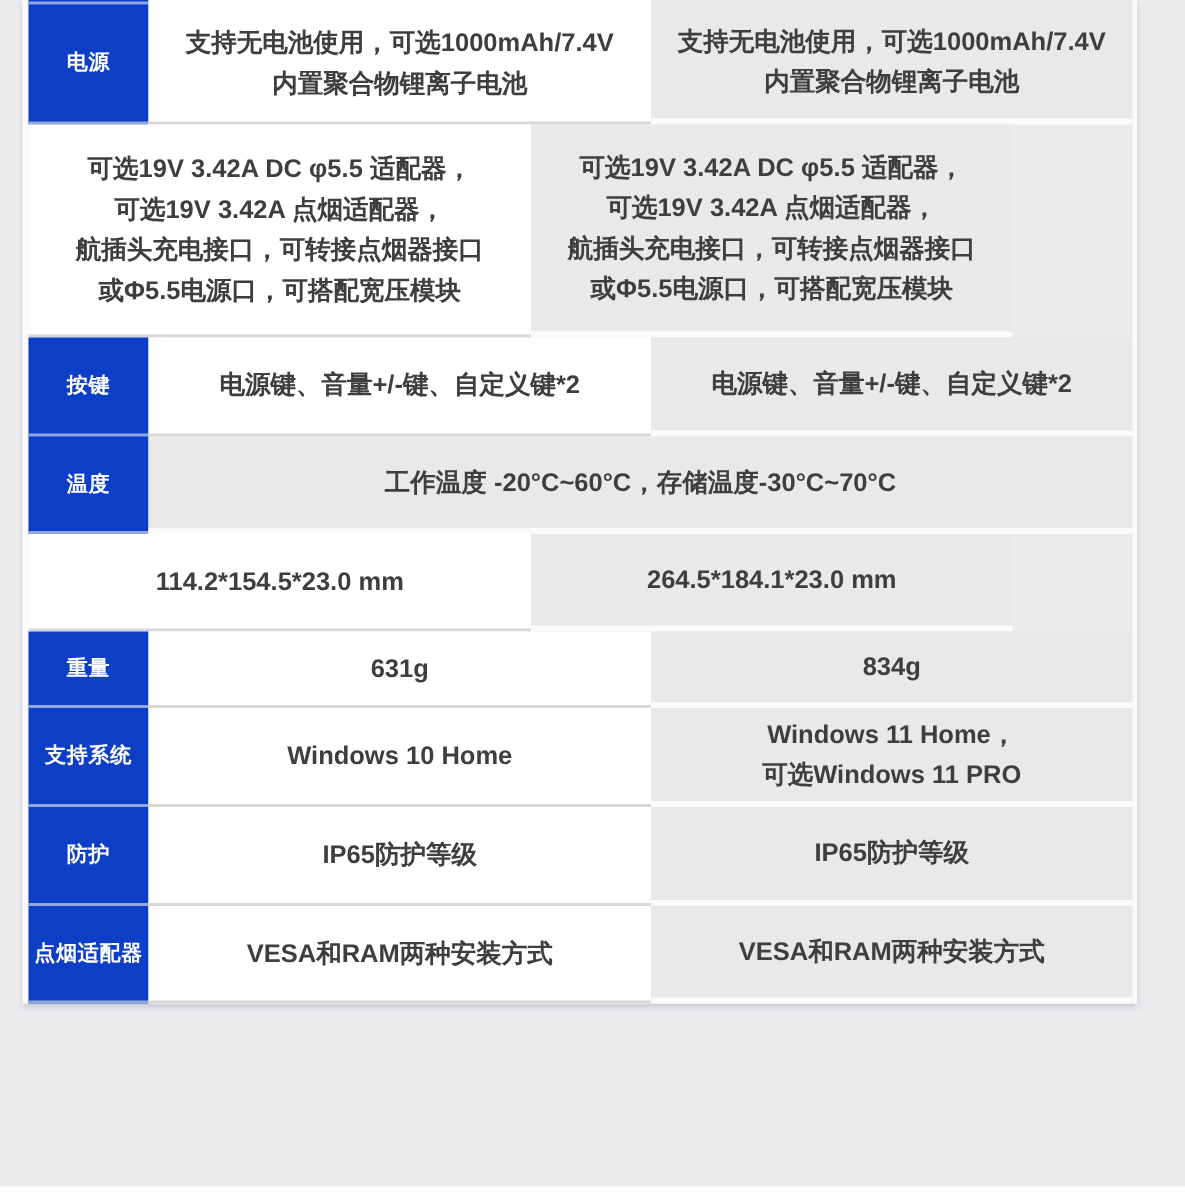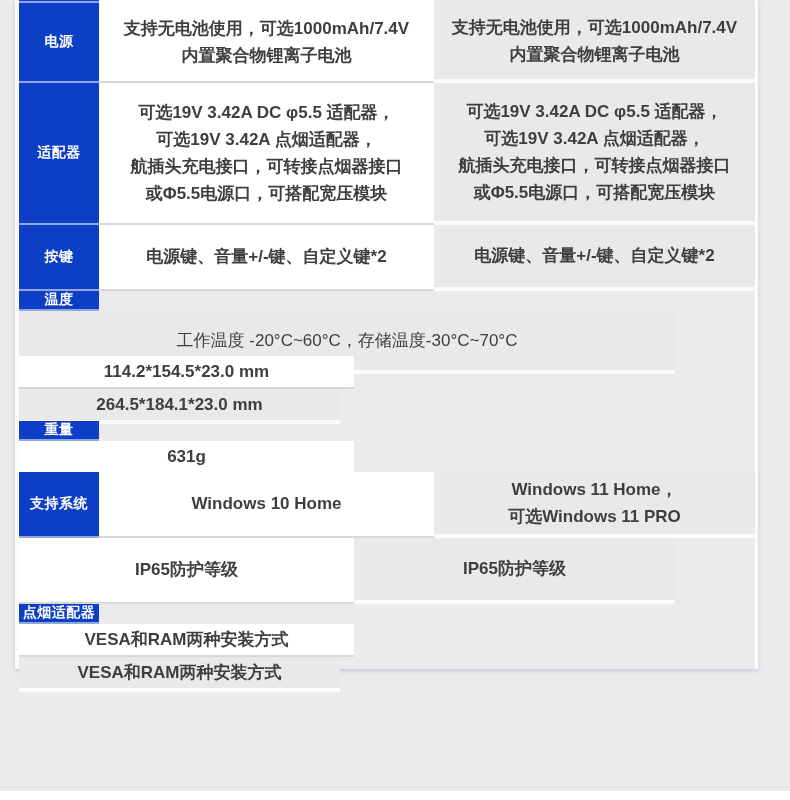--- a/index.html
+++ b/index.html
@@ -18,25 +18,25 @@
   }
   .mid{
     width:335px;background:#ffffff;color:#3e3e3e;font-weight:600;font-size:17px;
     line-height:1.6;border-bottom:2px solid #d8d8d8;white-space:pre-line;padding:2px 8px;
   }
   .right{
     width:321px;background:#e9e9ea;color:#3e3e3e;font-weight:600;font-size:17px;
     line-height:1.6;border-bottom:4px solid #fbfbfb;white-space:pre-line;padding:2px 8px;
   }
   .span2{
-    width:656px;background:#e9e9ea;color:#3e3e3e;font-weight:400;font-size:17px;
+    width:656px;background:#e9e9ea;color:#3e3e3e;font-weight:700;font-size:17px;
     line-height:1.6;border-bottom:4px solid #fbfbfb;white-space:pre-line;padding:16px 8px;
   }
   .h3{height:3px;}  .h80{height:80px;} .h142{height:142px;}
-  .h66{height:66px;} .h65{height:65px;flex-direction:column;} .h51{height:51px;flex-direction:column;}
+  .h66{height:66px;} .h65{height:65px;} .h51{height:51px;}
   .bottom-strip{position:absolute;left:0;top:791px;width:790px;height:9px;background:#ffffff;}
 </style>
 </head>
 <body>
 
 <div class="canvas">
   <div class="spec-table">
 
     <div class="row h3">
       <div class="cell label"></div>
@@ -46,21 +46,20 @@
 
     <div class="row h80">
       <div class="cell label">电源</div>
       <div class="cell mid">支持无电池使用，可选1000mAh/7.4V
 内置聚合物锂离子电池</div>
       <div class="cell right">支持无电池使用，可选1000mAh/7.4V
 内置聚合物锂离子电池</div>
     </div>
 
     <div class="row h142">
-      <div class="cell label">适配器</div>
       <div class="cell mid">可选19V 3.42A DC φ5.5 适配器，
 可选19V 3.42A 点烟适配器，
 航插头充电接口，可转接点烟器接口
 或Φ5.5电源口，可搭配宽压模块</div>
       <div class="cell right">可选19V 3.42A DC φ5.5 适配器，
 可选19V 3.42A 点烟适配器，
 航插头充电接口，可转接点烟器接口
 或Φ5.5电源口，可搭配宽压模块</div>
     </div>
 
@@ -88,20 +87,21 @@
     </div>
 
     <div class="row h66">
       <div class="cell label">支持系统</div>
       <div class="cell mid">Windows 10 Home</div>
       <div class="cell right">Windows 11 Home，
 可选Windows 11 PRO</div>
     </div>
 
     <div class="row h66">
+      <div class="cell label">防护</div>
       <div class="cell mid">IP65防护等级</div>
       <div class="cell right">IP65防护等级</div>
     </div>
 
     <div class="row h65">
       <div class="cell label">点烟适配器</div>
       <div class="cell mid">VESA和RAM两种安装方式</div>
       <div class="cell right">VESA和RAM两种安装方式</div>
     </div>
 

